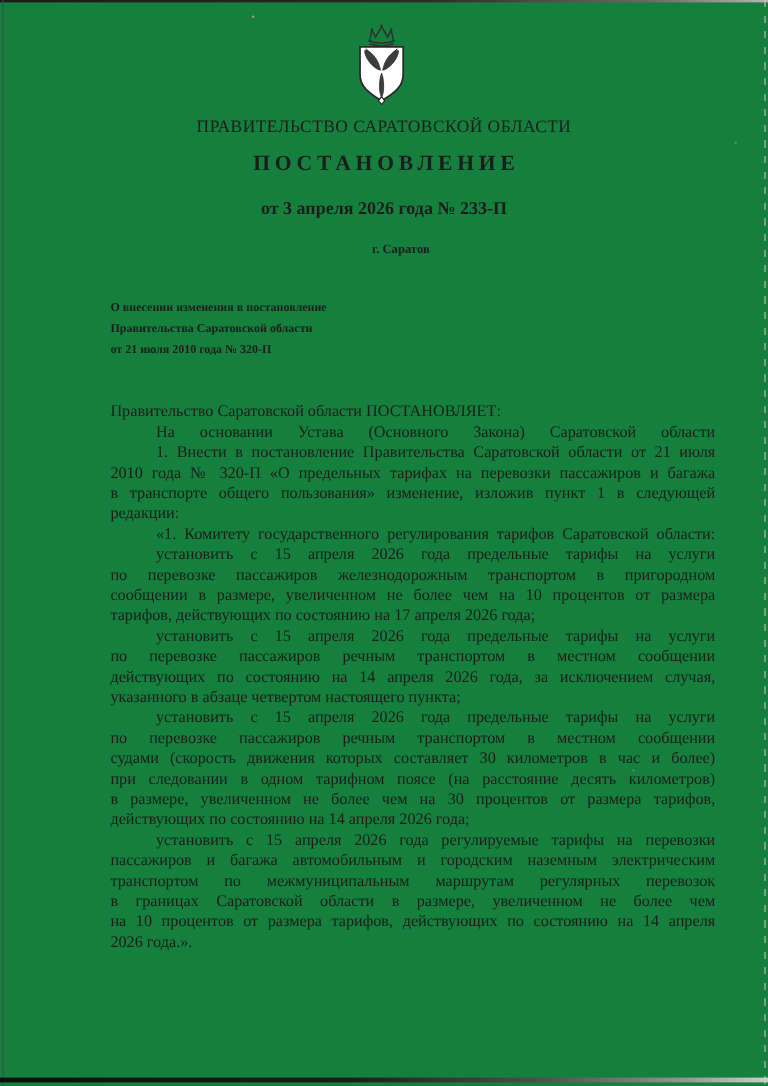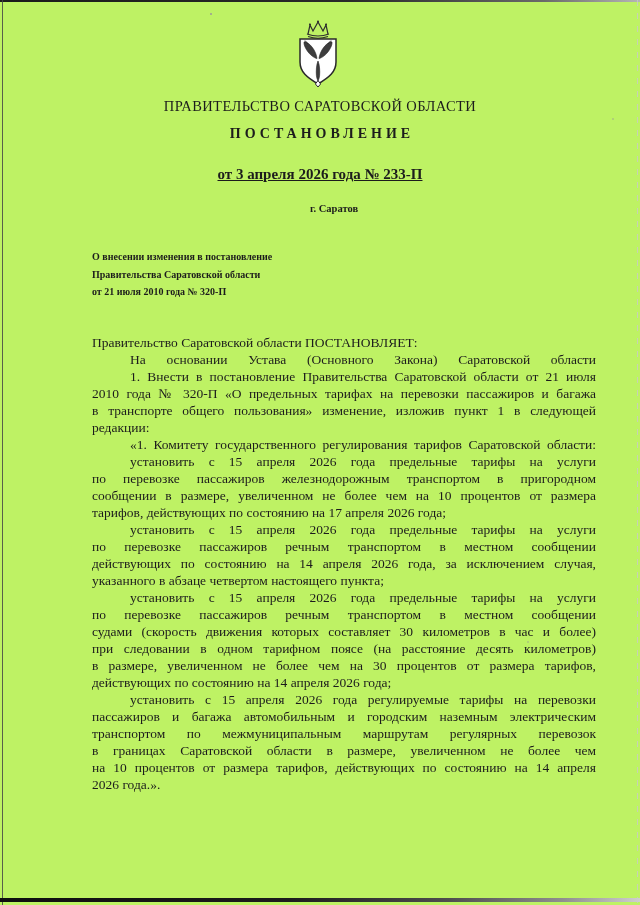--- a/index.html
+++ b/index.html
@@ -1,38 +1,38 @@
 <!DOCTYPE html>
 <html lang="ru"><head>
 <meta charset="utf-8">
 <style>
   html,body { margin:0; padding:0; background:#ffffff; }
   .page {
-    position:relative; width:640px; height:905px; background:#bef264;
+    position:relative; width:640px; height:905px; background:#15803d;
     font-family:"Liberation Serif","DejaVu Serif",serif; color:#1c1c1c;
     overflow:hidden;
   }
   
   .edge-top    { position:absolute; left:0; top:0; width:640px; height:2px;
                  background:linear-gradient(90deg,#1b1b1b 0%,#2a2a2a 55%,#6a6a6a 85%,#b5b5b5 100%); }
   .edge-left   { position:absolute; left:2px; top:0; width:1px; height:905px; background:#474747; opacity:.85; }
   .edge-right  { position:absolute; left:637px; top:0; width:1px; height:905px;
                  background:repeating-linear-gradient(180deg,#c9c9c9 0 6px,rgba(0,0,0,0) 6px 13px); opacity:.8; }
   .edge-bottom { position:absolute; left:0; top:898px; width:640px; height:4px;
                  background:linear-gradient(90deg,#0e0e0e 0%,#1c1c1c 45%,#4d4d4d 70%,#8f8f8f 88%,#cfcfcf 100%); }
   .speck { position:absolute; background:#9a9a9a; border-radius:50%; }
 
   .emblem { position:absolute; left:296px; top:18px; width:44px; height:70px; }
 
   .org     { position:absolute; left:0; top:98px;  width:640px; text-align:center;
              font-size:14.5px; letter-spacing:.4px; }
   .doctype { position:absolute; left:0; top:126px; width:640px; text-align:center;
-             font-weight:bold; font-size:14px; letter-spacing:4px; text-indent:4px; }
+             font-weight:bold; font-size:18px; letter-spacing:4px; text-indent:4px; }
   .datenum { position:absolute; left:0; top:166px; width:640px; text-align:center;
-             font-weight:bold; font-size:15px;text-decoration:underline; }
+             font-weight:bold; font-size:15px; }
   .city    { position:absolute; left:14px; top:203px; width:640px; text-align:center;
              font-weight:bold; font-size:10.5px; }
 
   .title   { position:absolute; left:92px; top:248px; width:460px;
              font-weight:bold; font-size:10px; line-height:17.5px; }
 
   .body    { position:absolute; left:92px; top:334px; width:504px;
              font-size:13.5px; line-height:17px; }
   .line        { text-align:justify; text-align-last:justify; }
   .line.last   { text-align-last:left; }

